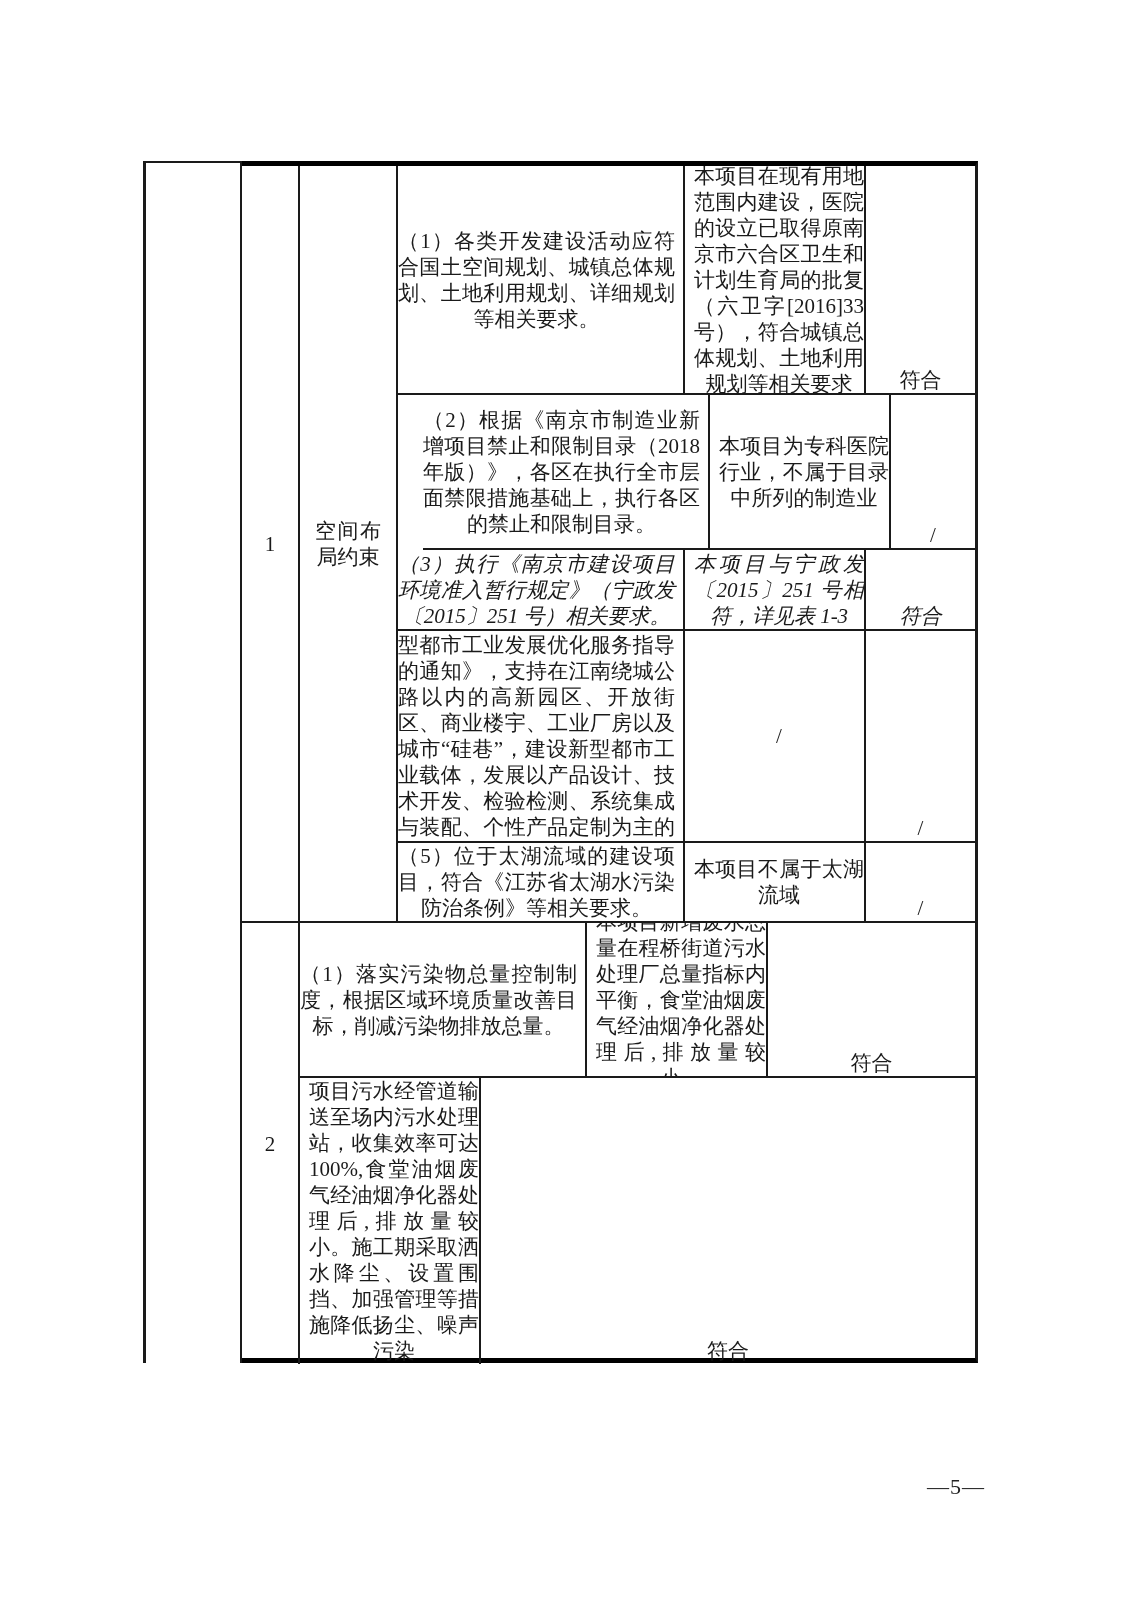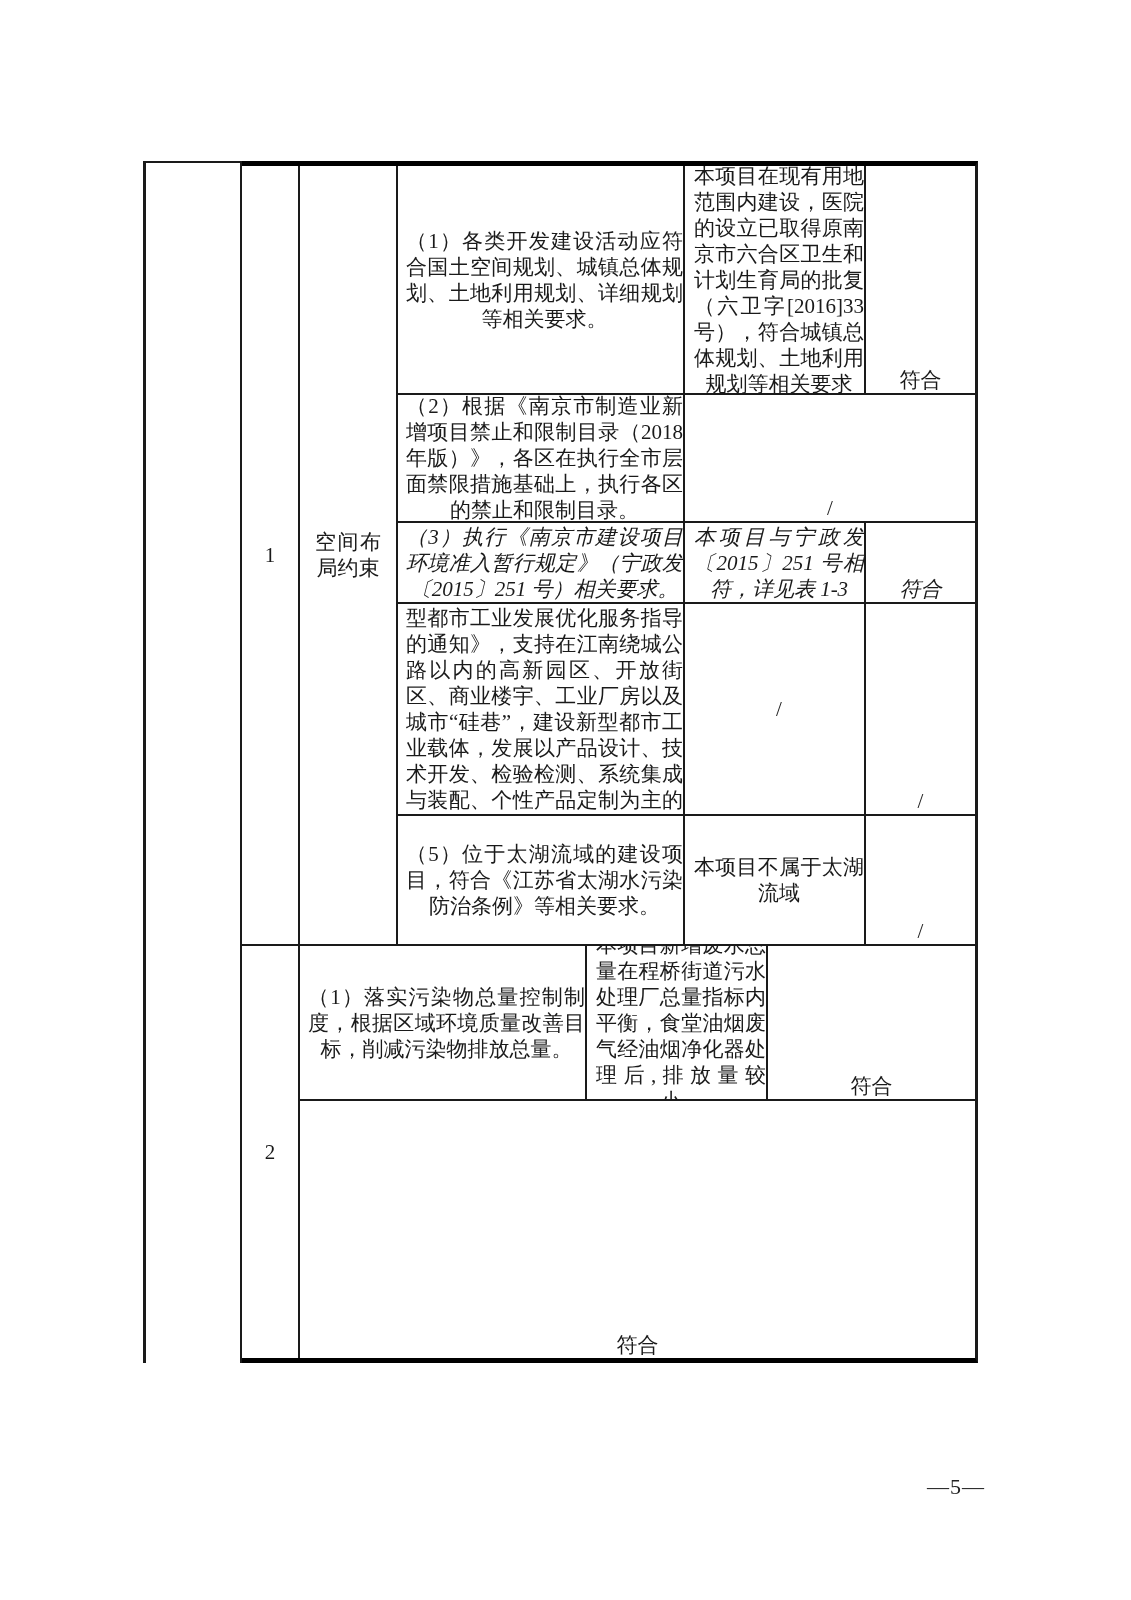--- a/index.html
+++ b/index.html
@@ -94,21 +94,21 @@
   .t-row.last {
     border-bottom: none;
     flex: 1;
   }
   .req-cell {
     box-sizing: border-box;
     width: 287px;
     border-right: 2px solid #1a1a1a;
     display: flex;
     align-items: center;
-    justify-content: flex-end;
+    justify-content: flex-start;
     overflow: hidden;
   }
   .req-cell .cell-text {
     width: 277px;
     text-align: justify;
     text-align-last: center;
     word-break: break-all;
   }
   .resp-cell {
     box-sizing: border-box;
@@ -127,21 +127,21 @@
   }
   .status-cell {
     box-sizing: border-box;
     flex: 1;
     display: flex;
     align-items: flex-end;
     justify-content: center;
   }
   
   .sec-1 .row-0 { height: 229px; }
-  .sec-1 .row-1 { height: 128px; }
+  .sec-1 .row-1 { height: 155px; margin-left: 25px; }
   .sec-1 .row-2 { height: 81px; font-style: italic; }
   .sec-1 .row-3 { height: 212px; }
   .sec-2 .row-0 { height: 155px; }
   .page-number {
     position: absolute;
     top: 1474px;
     right: 146px;
     font-size: 22px;
     line-height: 26px;
     color: #222222;
@@ -177,20 +177,23 @@
             </div>
             <div class="status-cell">
               <div>符合</div>
             </div>
           </div>
 
           <div class="t-row row-1">
             <div class="req-cell">
               <div class="cell-text">（2）根据《南京市制造业新增项目禁止和限制目录（2018 年版）》，各区在执行全市层面禁限措施基础上，执行各区的禁止和限制目录。</div>
             </div>
+            <div class="resp-cell">
+              <div class="cell-text">本项目为专科医院行业，不属于目录中所列的制造业</div>
+            </div>
             <div class="status-cell">
               <div>/</div>
             </div>
           </div>
 
           <div class="t-row row-2">
             <div class="req-cell">
               <div class="cell-text">（3）执行《南京市建设项目环境准入暂行规定》（宁政发〔2015〕251 号）相关要求。</div>
             </div>
             <div class="resp-cell">
@@ -240,20 +243,23 @@
             </div>
             <div class="resp-cell">
               <div class="cell-text">本项目新增废水总量在程桥街道污水处理厂总量指标内平衡，食堂油烟废气经油烟净化器处理后,排放量较小。</div>
             </div>
             <div class="status-cell">
               <div>符合</div>
             </div>
           </div>
 
           <div class="t-row row-1 last">
+            <div class="resp-cell">
+              <div class="cell-text">项目污水经管道输送至场内污水处理站，收集效率可达100%,食堂油烟废气经油烟净化器处理后,排放量较小。施工期采取洒水降尘、设置围挡、加强管理等措施降低扬尘、噪声污染</div>
+            </div>
             <div class="status-cell">
               <div>符合</div>
             </div>
           </div>
 
         </div>
       </div>
 
     </div>
   </div>

